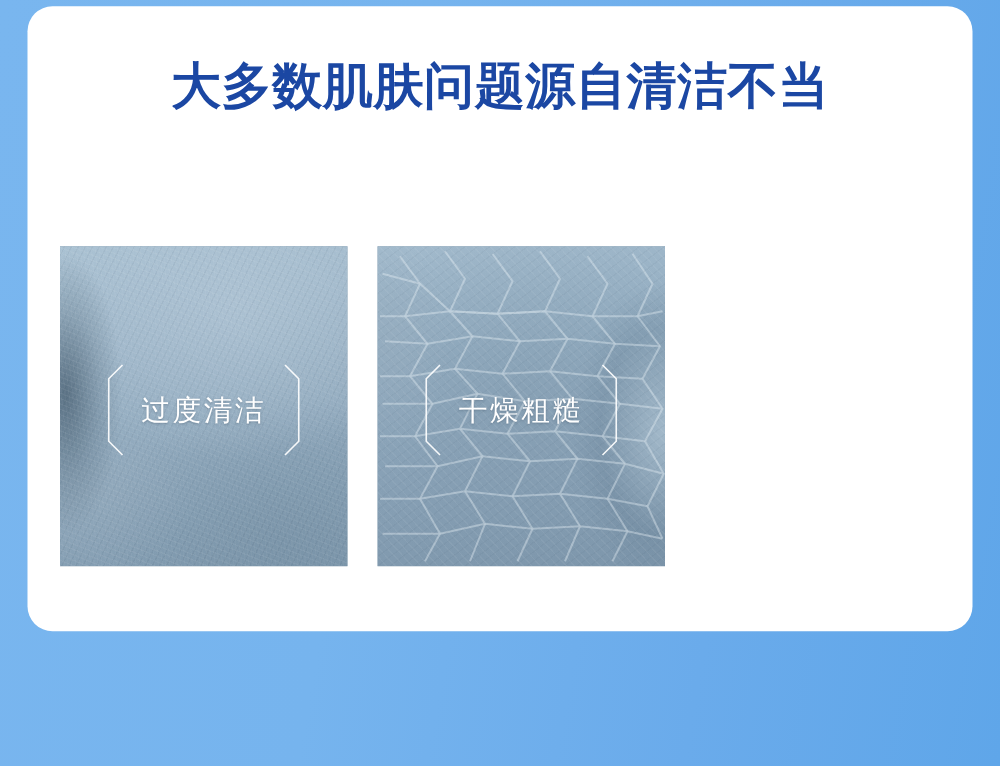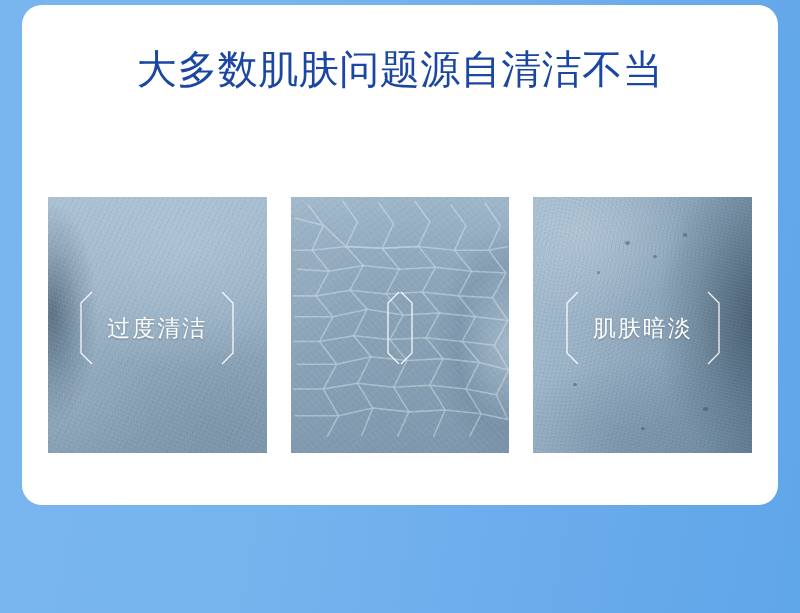--- a/index.html
+++ b/index.html
@@ -33,21 +33,21 @@
   }
 
   
   #headline {
     position: absolute;
     left: 0;
     top: 36px;
     width: 756px;
     text-align: center;
     color: #1b47a3;
-    font-weight: normal;
+    font-weight: bold;
     font-size: 40px;
     line-height: 56px;
     letter-spacing: 0.5px;
     white-space: nowrap;
   }
   #headline .hl-line {
     display: block;
   }
 
   
@@ -209,43 +209,23 @@
               <path d="M2 202 L34 202 L70 196 L108 200 L146 198 L184 202 L216 208"></path>
               <path d="M4 230 L50 230 L86 222 L124 226 L162 224 L200 228 L228 234"></path>
             </g>
           </svg>
           <div class="tex-2-grain"></div>
         </div>
         <div class="caption">
           <svg class="bracket" viewBox="0 0 14 74">
             <path d="M13 1 L2 12 L2 62 L13 73" fill="none" stroke="#ffffff" stroke-width="1.3" stroke-opacity="0.92"></path>
           </svg>
+          <span class="caption-text">干燥粗糙</span>
           <svg class="bracket" viewBox="0 0 14 74">
             <path d="M1 1 L12 12 L12 62 L1 73" fill="none" stroke="#ffffff" stroke-width="1.3" stroke-opacity="0.92"></path>
           </svg>
         </div>
       </div>
 
-      <div class="panel">
-        <div class="tex tex-3">
-          <div class="tex-3-grain"></div>
-          <div class="spot" style="left:92px;  top:44px;  width:5px;  height:4px;"></div>
-          <div class="spot" style="left:120px; top:58px;  width:4px;  height:3px;"></div>
-          <div class="spot" style="left:64px;  top:74px;  width:3px;  height:3px;"></div>
-          <div class="spot" style="left:150px; top:36px;  width:4px;  height:4px;"></div>
-          <div class="spot" style="left:40px;  top:186px; width:4px;  height:3px;"></div>
-          <div class="spot" style="left:170px; top:210px; width:5px;  height:4px;"></div>
-          <div class="spot" style="left:108px; top:230px; width:4px;  height:3px;"></div>
-        </div>
-        <div class="caption">
-          <svg class="bracket" viewBox="0 0 14 74">
-            <path d="M13 1 L2 12 L2 62 L13 73" fill="none" stroke="#ffffff" stroke-width="1.3" stroke-opacity="0.92"></path>
-          </svg>
-          <span class="caption-text">肌肤暗淡</span>
-          <svg class="bracket" viewBox="0 0 14 74">
-            <path d="M1 1 L12 12 L12 62 L1 73" fill="none" stroke="#ffffff" stroke-width="1.3" stroke-opacity="0.92"></path>
-          </svg>
-        </div>
-      </div>
 
     </div>
   </div>
 </div>
 
 </body></html>

